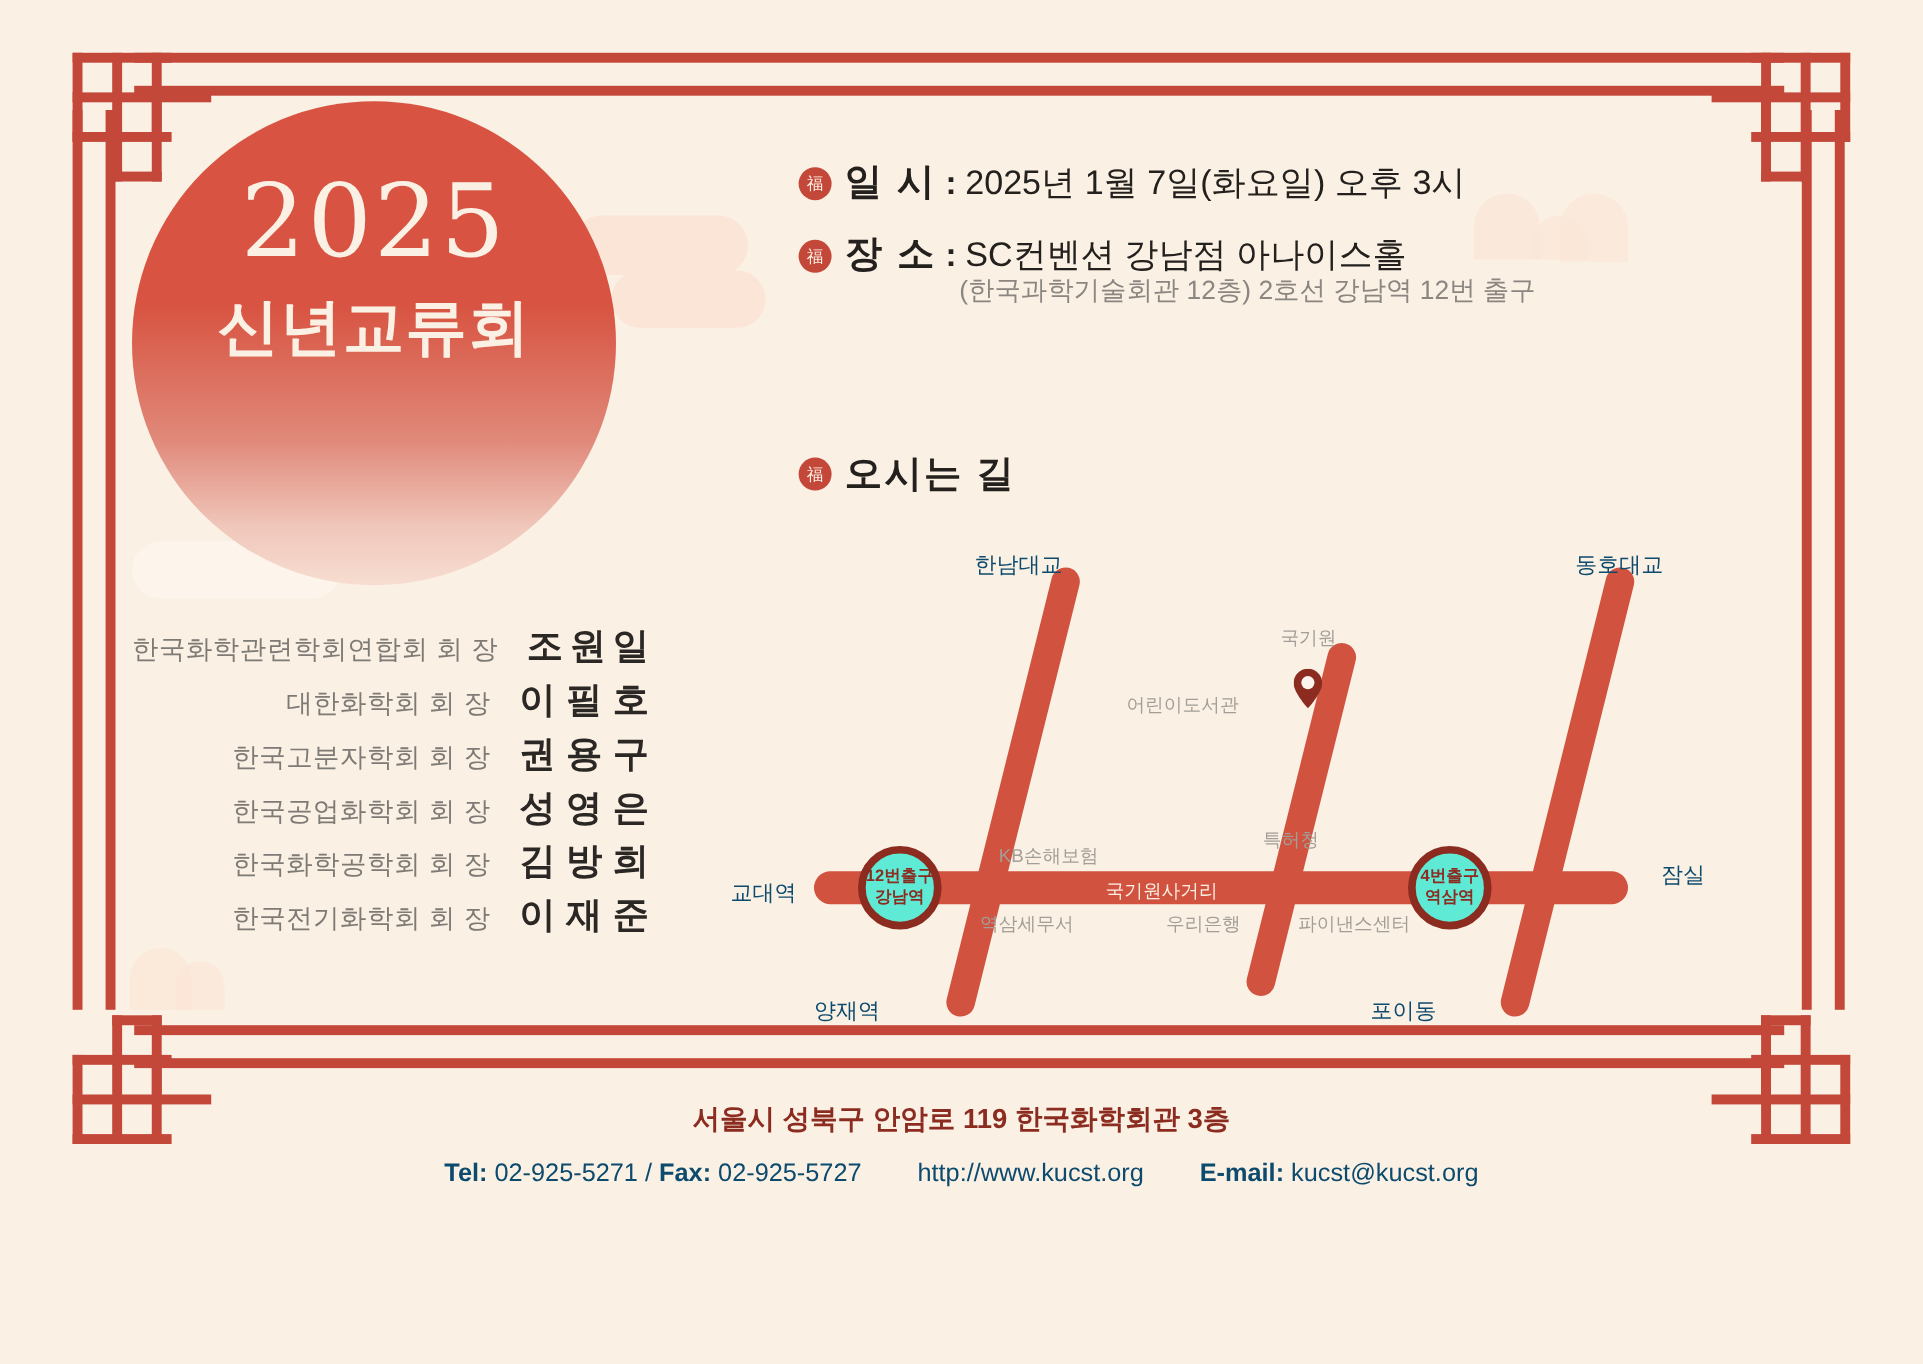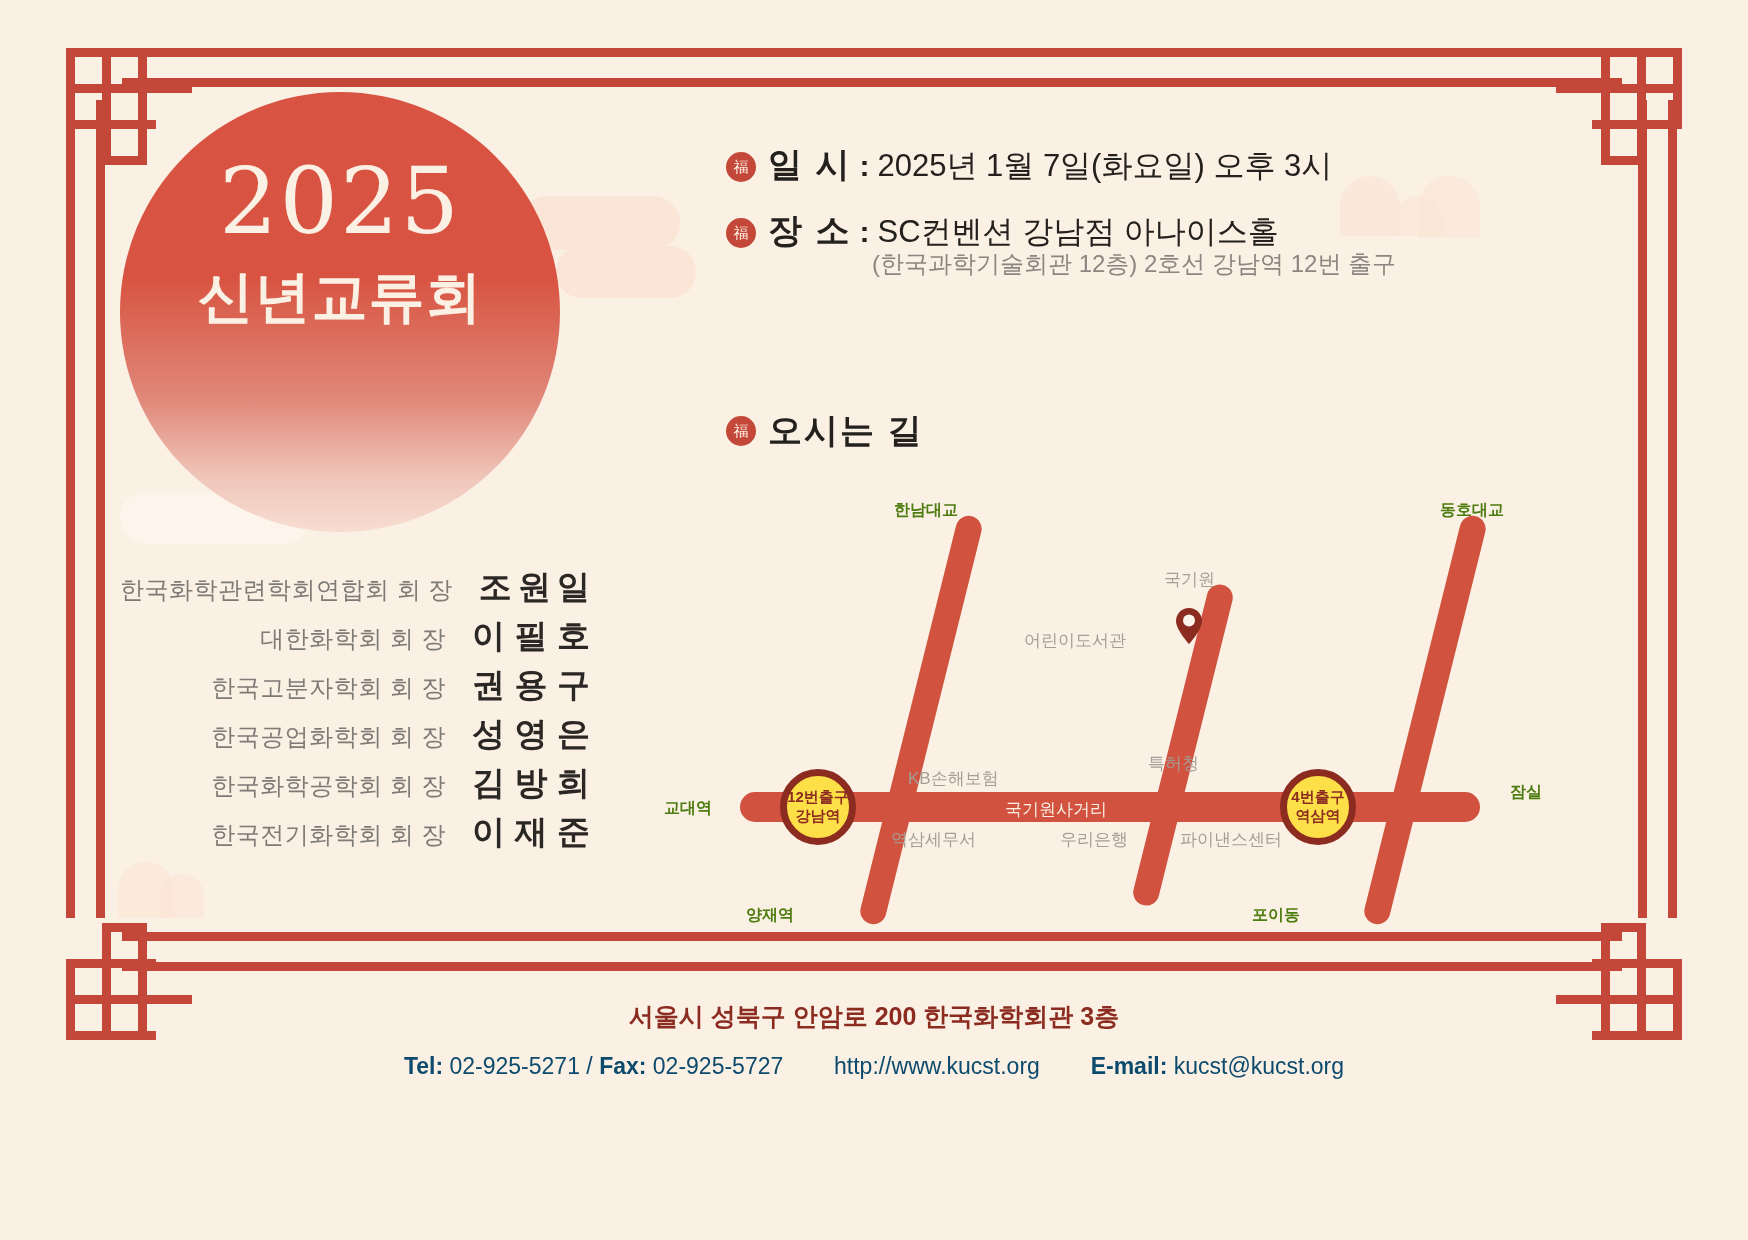--- a/index.html
+++ b/index.html
@@ -71,27 +71,27 @@
   }
   .name-person span{display:inline-block;}
 
   
   .map{position:absolute;left:640px;top:480px;width:880px;height:460px;}
   .road{position:absolute;background:#d0523f;border-radius:16px;}
   .road-h{left:100px;top:312px;width:740px;height:30px;}
   .diag{position:absolute;width:26px;background:#d0523f;border-radius:14px;transform-origin:50% 50%;}
   .station{
     position:absolute;width:76px;height:76px;border-radius:50%;
-    background:#fde047;border:7px solid #8c2b20;
+    background:#5eead4;border:7px solid #8c2b20;
     display:flex;flex-direction:column;align-items:center;justify-content:center;
     box-sizing:border-box;
   }
   .station b{font-size:15px;color:#8c2b20;font-weight:700;line-height:1.25;}
   .endpoint{
-    position:absolute;font-size:16px;font-weight:700;color:#4d7c0f;white-space:nowrap;
+    position:absolute;font-size:20px;font-weight:400;color:#0c4a6e;white-space:nowrap;
   }
   .poi{position:absolute;font-size:17px;color:#a39e98;white-space:nowrap;}
   .pin{position:absolute;left:172px;top:125px;}
   .venue{position:absolute;left:510px;top:168px;}
   .venue-name{font-size:27px;font-weight:700;color:#8c2b20;white-space:nowrap;}
   .venue-sub{font-size:21px;color:#8b8681;margin-top:4px;white-space:nowrap;}
 
   
   .footer{position:absolute;left:0;right:0;top:1000px;text-align:center;}
   .footer-addr{font-size:25px;font-weight:700;color:#8c2b20;letter-spacing:0;}
@@ -287,21 +287,21 @@
 
     <div class="pin" style="left:536px;top:128px;">
       <svg width="26" height="36" viewBox="0 0 26 36" aria-hidden="true">
         <path d="M13 0C5.8 0 0 5.8 0 13c0 9 13 23 13 23s13-14 13-23C26 5.8 20.2 0 13 0z" fill="#8c2b20"></path>
         <circle cx="13" cy="12.5" r="6" fill="#faf4ec"></circle>
       </svg>
     </div>
   </div>
 
   <div class="footer">
-    <div class="footer-addr">서울시 성북구 안암로 200 한국화학회관 3층</div>
+    <div class="footer-addr">서울시 성북구 안암로 119 한국화학회관 3층</div>
     <div class="footer-contact">
       <span class="k">Tel:</span>
       <span>02-925-5271</span>
       <span>/</span>
       <span class="k">Fax:</span>
       <span>02-925-5727</span>
       <span class="sp"></span>
       <span>http://www.kucst.org</span>
       <span class="sp"></span>
       <span class="k">E-mail:</span>

